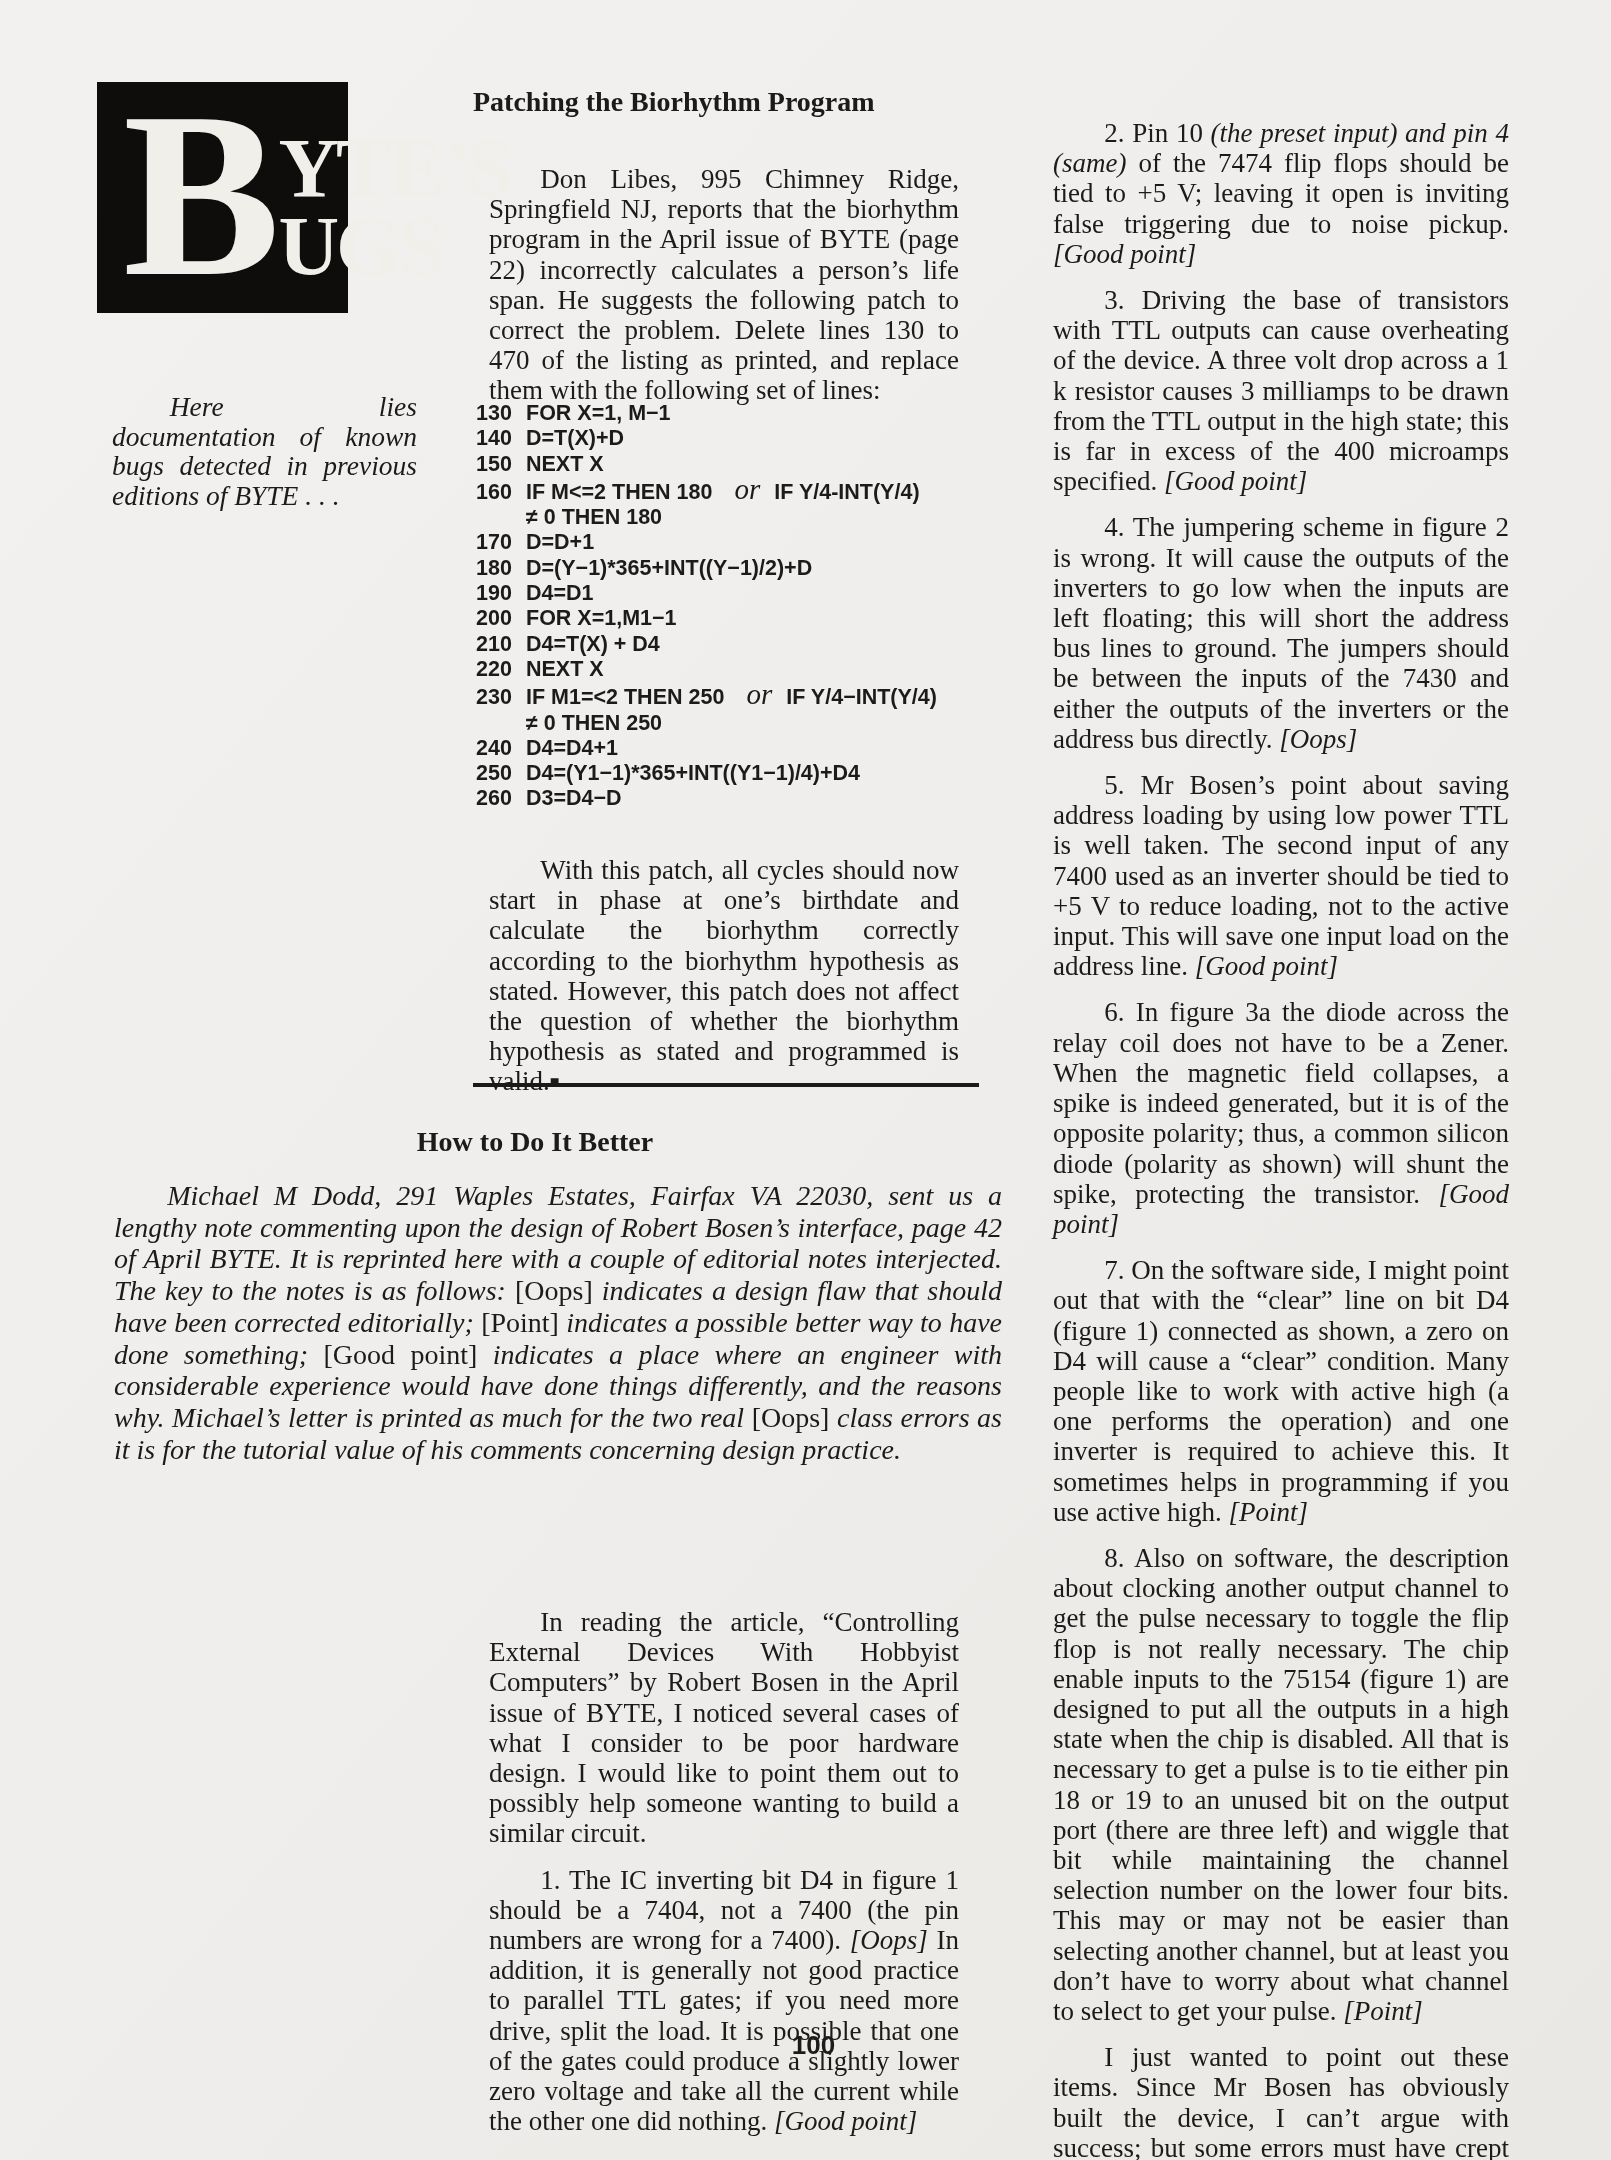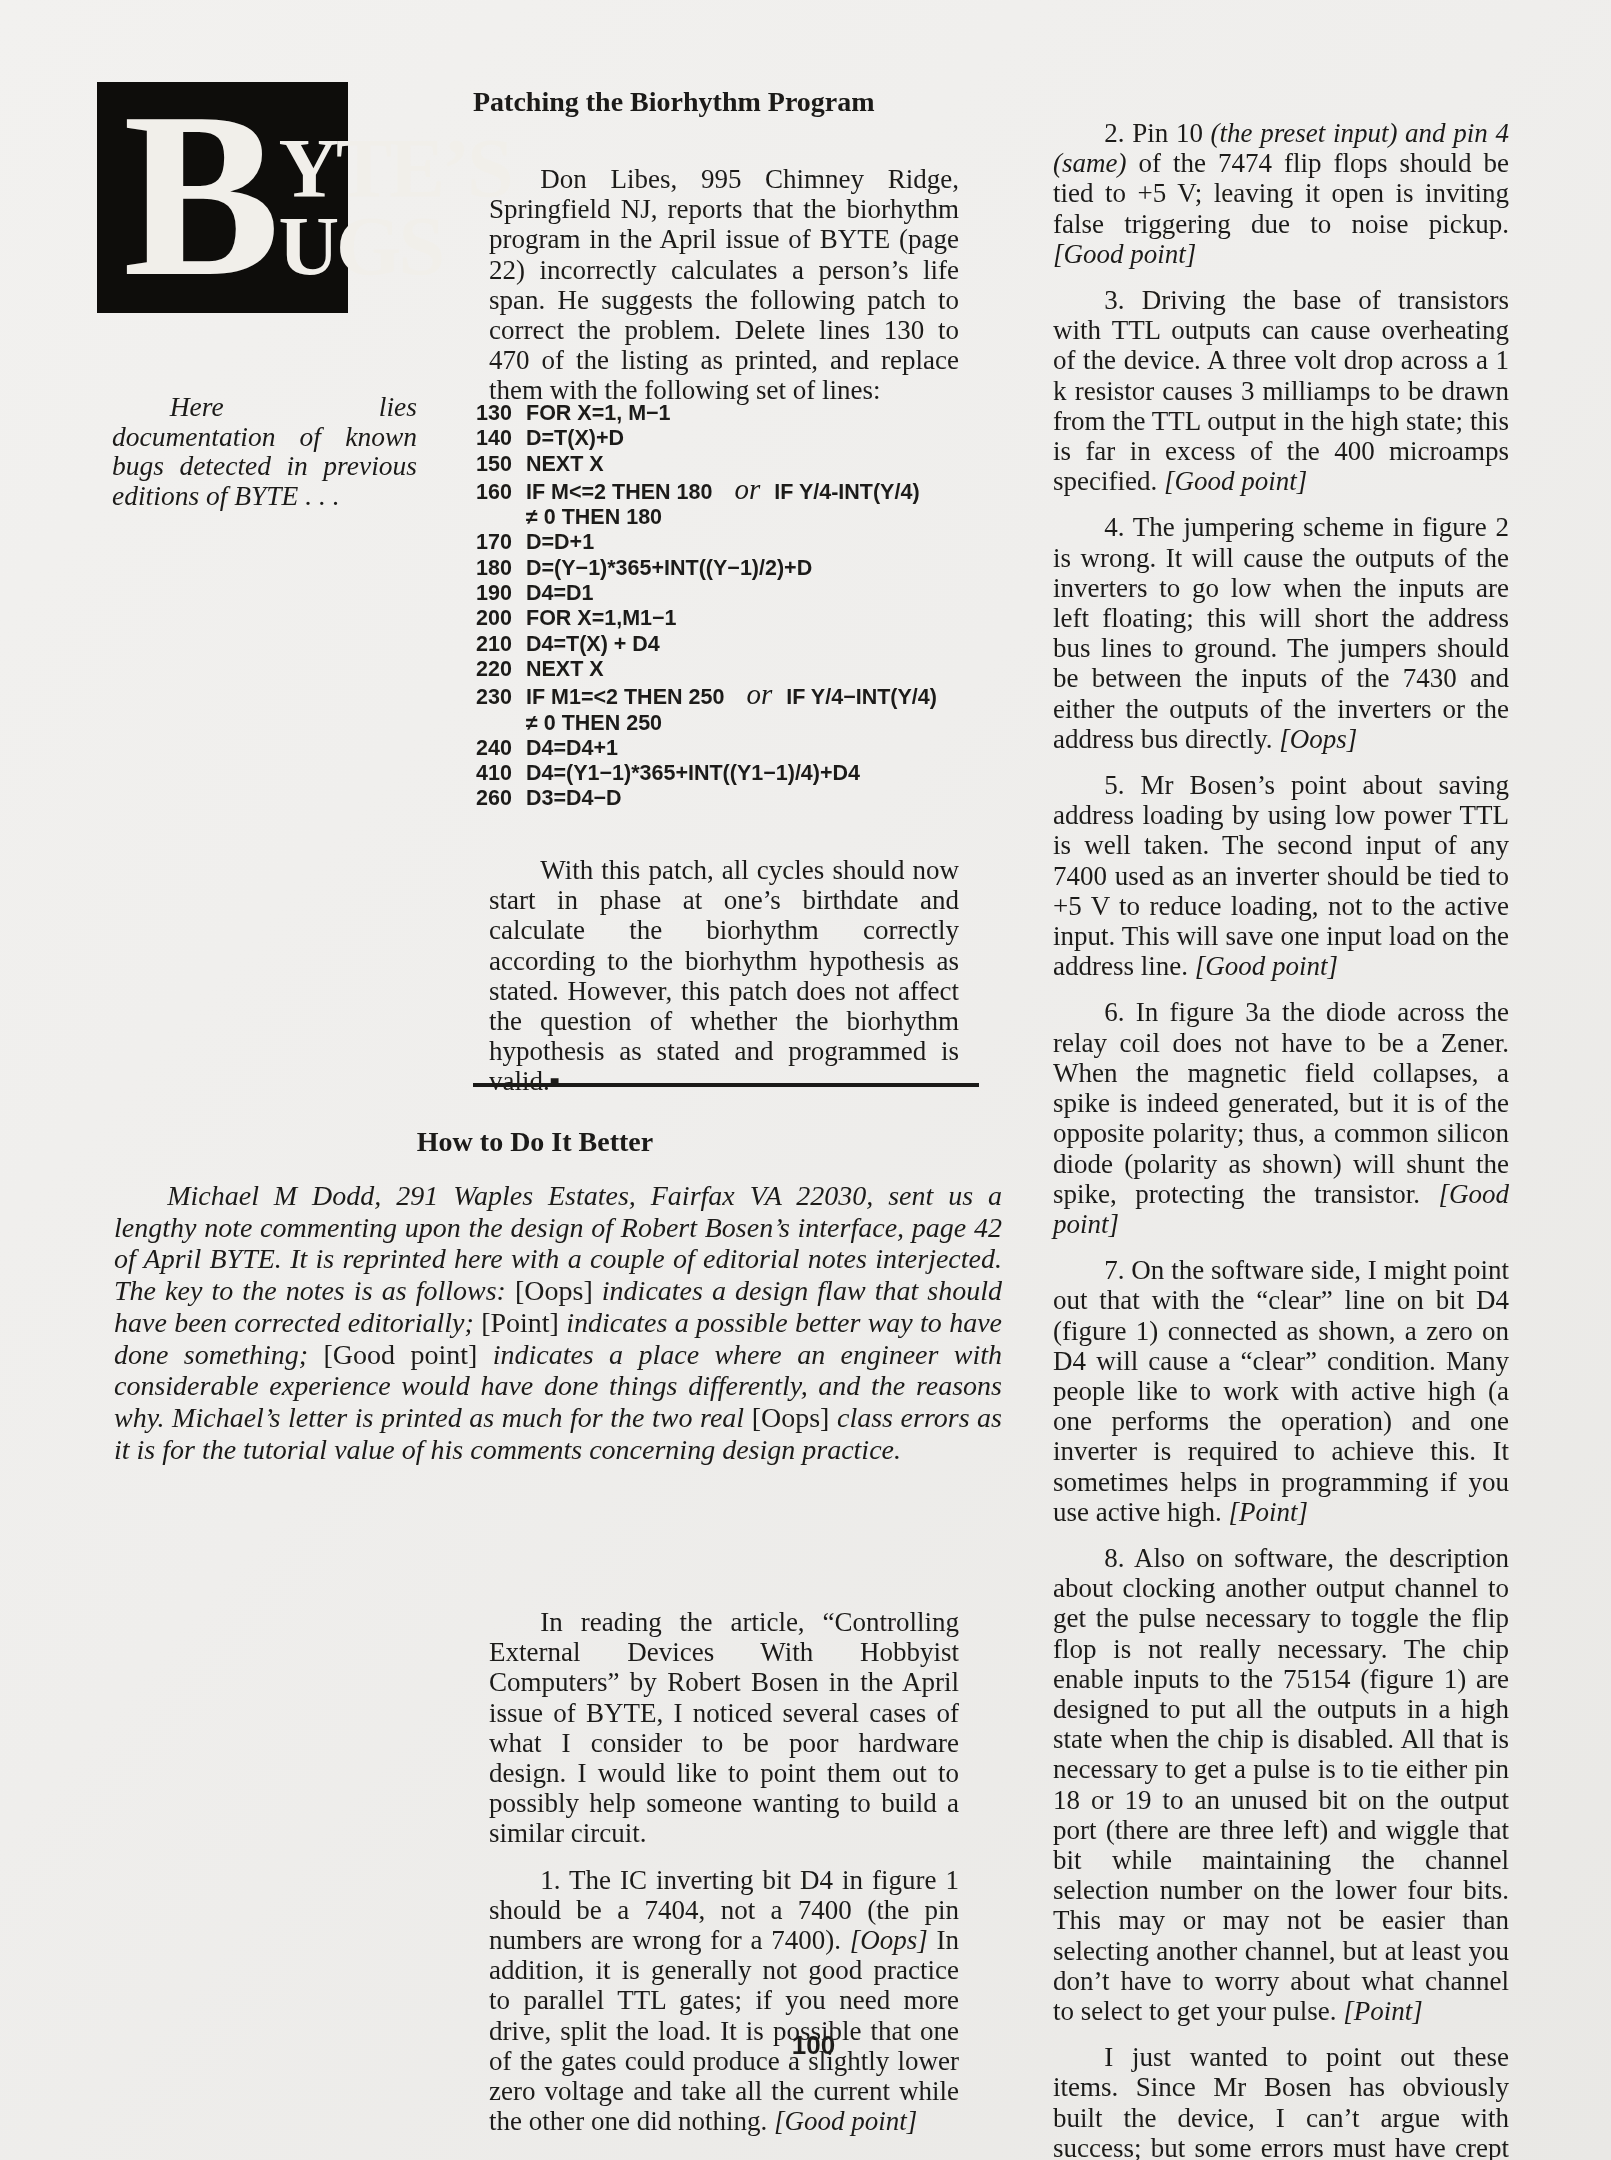--- a/index.html
+++ b/index.html
@@ -106,21 +106,21 @@
       <div class="code-cont">≠ 0 THEN 180</div>
       <div><span class="code-num">170</span><span>D=D+1</span></div>
       <div><span class="code-num">180</span><span>D=(Y−1)*365+INT((Y−1)/2)+D</span></div>
       <div><span class="code-num">190</span><span>D4=D1</span></div>
       <div><span class="code-num">200</span><span>FOR X=1,M1−1</span></div>
       <div><span class="code-num">210</span><span>D4=T(X) + D4</span></div>
       <div><span class="code-num">220</span><span>NEXT X</span></div>
       <div><span class="code-num">230</span><span>IF M1=&lt;2 THEN 250</span><span class="code-or">or</span><span>IF Y/4−INT(Y/4)</span></div>
       <div class="code-cont">≠ 0 THEN 250</div>
       <div><span class="code-num">240</span><span>D4=D4+1</span></div>
-      <div><span class="code-num">410</span><span>D4=(Y1−1)*365+INT((Y1−1)/4)+D4</span></div>
+      <div><span class="code-num">250</span><span>D4=(Y1−1)*365+INT((Y1−1)/4)+D4</span></div>
       <div><span class="code-num">260</span><span>D3=D4−D</span></div>
     </div>
 
   <div class="block col-mid-p2">
     <p class="para"><span>With this patch, all cycles should now start in phase at one’s birthdate and calculate the biorhythm correctly according to the biorhythm hypothesis as stated. However, this patch does not affect the question of whether the biorhythm hypothesis as stated and programmed is valid.</span><span class="sq">■</span></p>
   </div>
 
   <div class="block rule"></div>
 
   <div class="block howto-head">How to Do It Better</div>

